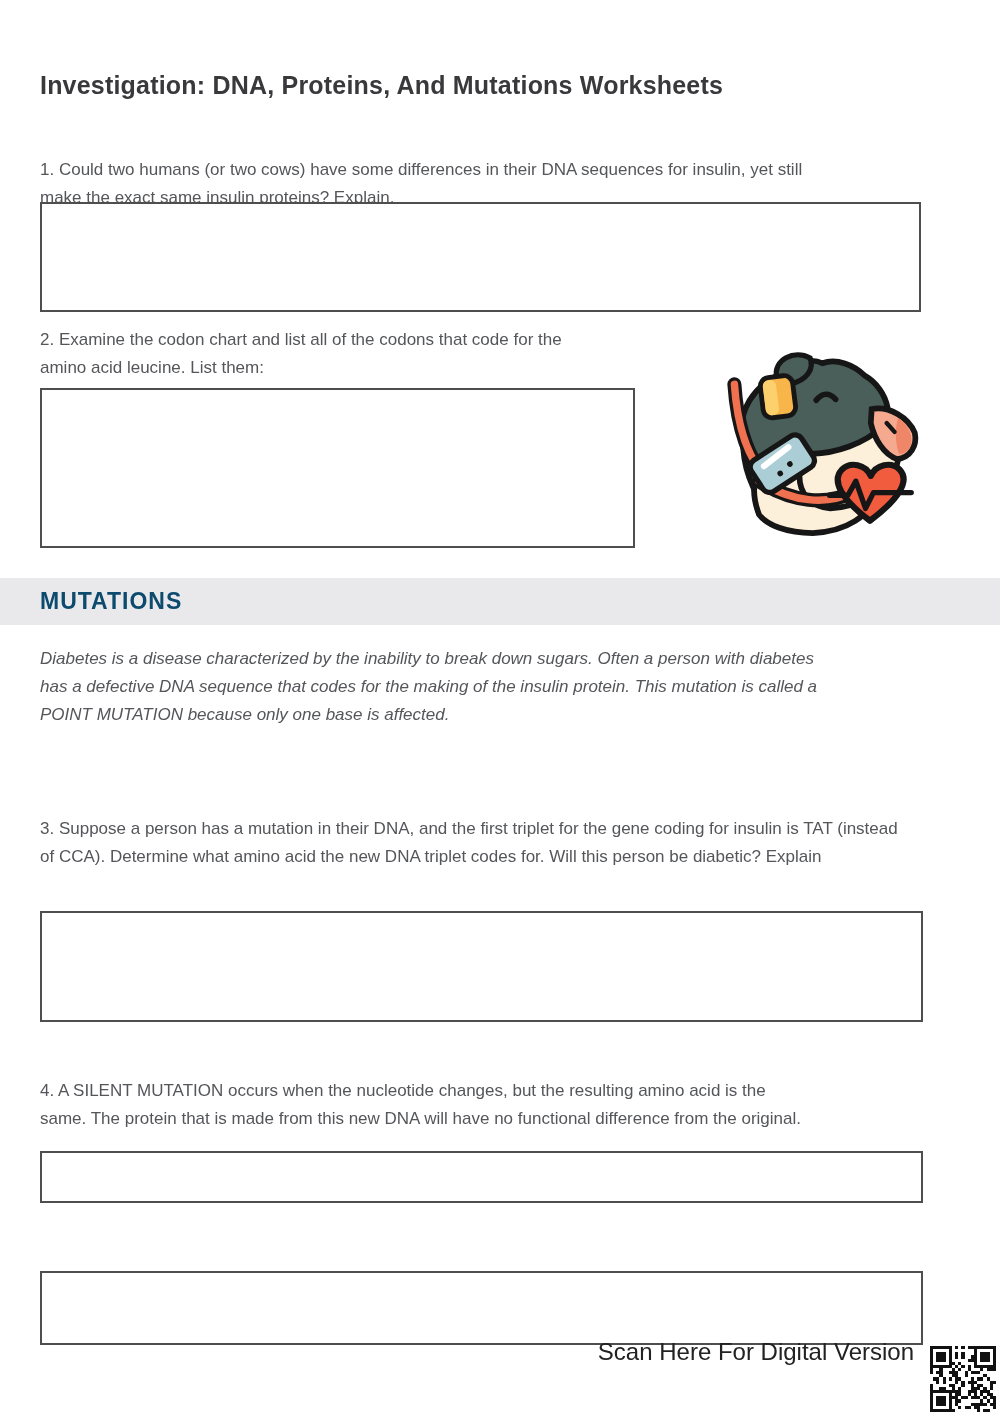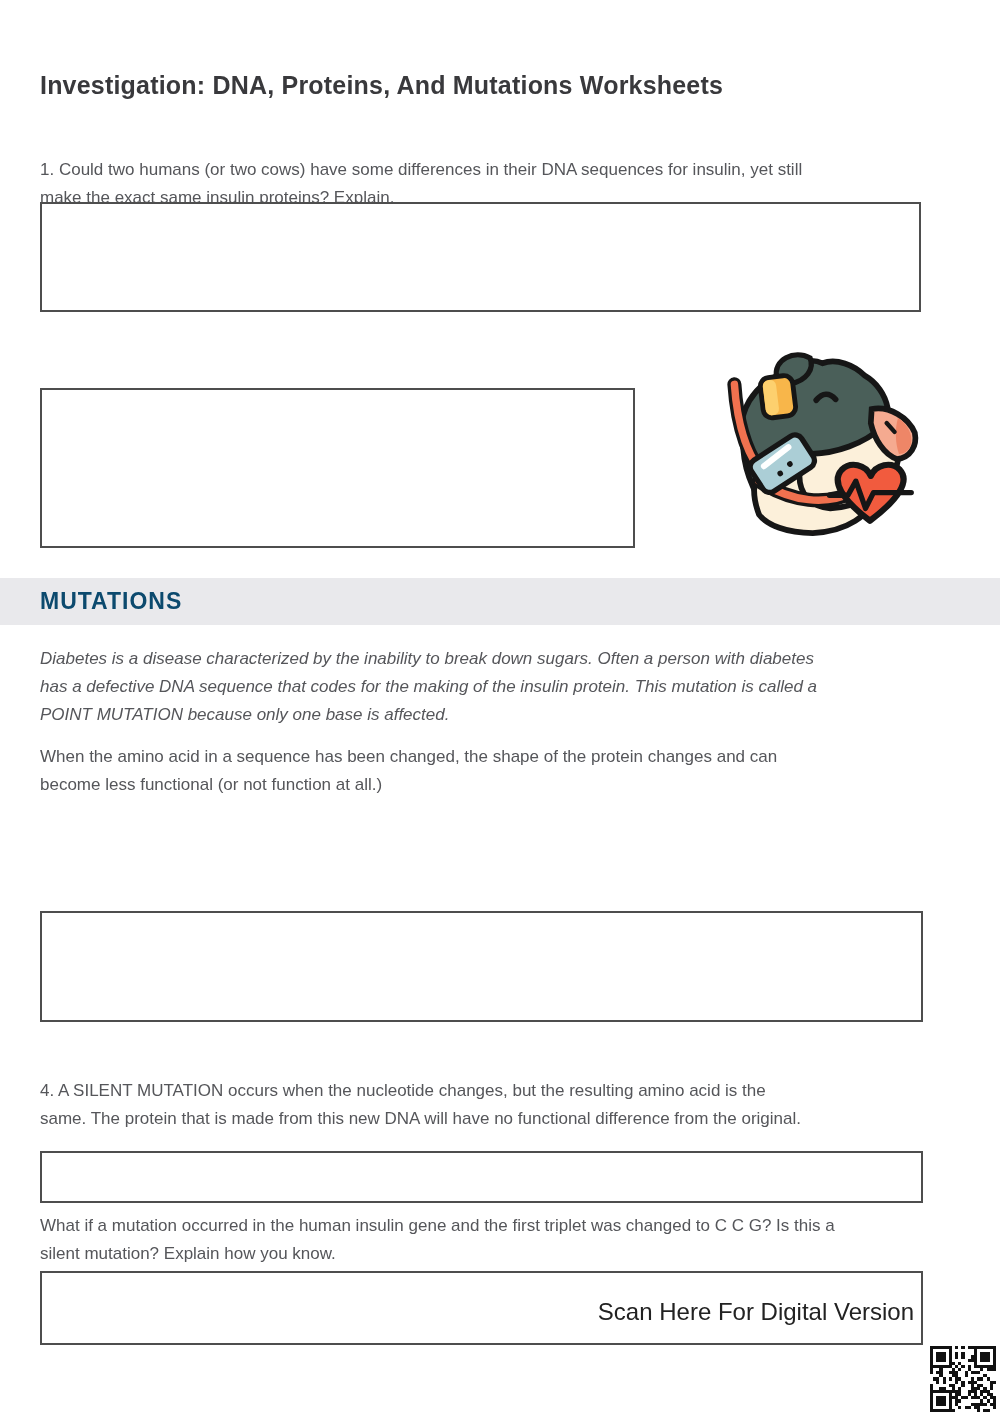--- a/index.html
+++ b/index.html
@@ -71,21 +71,21 @@
     left: 12px; top: 1424px;
     display: flex;
     align-items: center;
     gap: 6px;
   }
   .brand-text { font-size: 21px; font-weight: bold; letter-spacing: 0.2px; white-space: nowrap; }
   .brand-worksheet { color: #3b7de0; }
   .brand-zone { color: #f5a623; }
   .scan-text {
     position: absolute;
-    right: 86px; top: 1298px;
+    right: 86px; top: 1338px;
     font-size: 24px;
     color: #222222;
   }
   .qr-wrap {
     position: absolute;
     right: 0; bottom: 0;
     width: 74px; height: 70px;
     background: #ffffff;
     padding: 0;
   }
@@ -94,20 +94,21 @@
 </head>
 <body>
 
 <div class="page">
 
   <h1 class="page-title">Investigation: DNA, Proteins, And Mutations Worksheets</h1>
 
   <div class="qtext" id="q1">1. Could two humans (or two cows) have some differences in their DNA sequences for insulin, yet still make the exact same insulin proteins? Explain.</div>
   <div class="answer-box" id="box1"></div>
 
+  <div class="qtext" id="q2">2. Examine the codon chart and list all of the codons that code for the amino acid leucine. List them:</div>
   <div class="answer-box" id="box2"></div>
 
   <div class="cow-wrap">
     <svg viewBox="0 0 250 235" width="220" height="212" xmlns="http://www.w3.org/2000/svg">
 
       <path d="M58,200 C46,168 54,146 76,132 C102,116 138,112 166,124 C186,134 196,154 191,176 C185,201 158,219 119,221 C90,221 67,212 58,200 Z" fill="#fcf0da" stroke="#161616" stroke-width="6.5"></path>
 
       <path d="M118,128 C152,122 182,108 198,92 C214,102 221,124 214,146 C204,172 174,191 139,193 C116,191 103,175 104,154 C106,140 111,132 118,128 Z" fill="#fcf0da" stroke="#161616" stroke-width="6.5"></path>
 
       <path d="M40,125 C30,84 52,50 90,38 C100,26 118,22 130,28 C146,22 166,30 178,42 C192,50 201,64 204,78 C206,88 204,95 199,100 C176,120 146,130 118,131 C90,134 64,149 51,168 C44,153 41,139 40,125 Z" fill="#4a5f59" stroke="#161616" stroke-width="6.5"></path>
@@ -141,28 +142,27 @@
       <path d="M184,207 C152,183 140,162 152,149 C162,139 179,143 185,156 C191,143 208,139 218,149 C230,162 216,183 184,207 Z" fill="#f15b3e" stroke="#161616" stroke-width="7" stroke-linejoin="round"></path>
       <path d="M138,178 L159,178 L168,162 L179,193 L188,175 L231,175" fill="none" stroke="#161616" stroke-width="6" stroke-linecap="round" stroke-linejoin="round"></path>
     </svg>
   </div>
 
   <div class="section-band">
     <div class="section-heading">MUTATIONS</div>
   </div>
 
   <div class="ptext" id="para1">Diabetes is a disease characterized by the inability to break down sugars. Often a person with diabetes has a defective DNA sequence that codes for the making of the insulin protein. This mutation is called a POINT MUTATION because only one base is affected.</div>
-  <div class="ptext" id="para2">When the amino acid in a sequence has been changed, the shape of the protein changes and can become less functional (or not function at all.)</div>
 
+  <div class="qtext" id="q3">3. Suppose a person has a mutation in their DNA, and the first triplet for the gene coding for insulin is TAT (instead of CCA). Determine what amino acid the new DNA triplet codes for. Will this person be diabetic? Explain</div>
   <div class="answer-box" id="box3"></div>
 
   <div class="qtext" id="q4">4. A SILENT MUTATION occurs when the nucleotide changes, but the resulting amino acid is the same. The protein that is made from this new DNA will have no functional difference from the original.</div>
   <div class="answer-box" id="box4"></div>
 
-  <div class="qtext" id="q5">What if a mutation occurred in the human insulin gene and the first triplet was changed to C C G? Is this a silent mutation? Explain how you know.</div>
   <div class="answer-box" id="box5"></div>
 
   <div class="footer-logo">
     <svg width="50" height="48" viewBox="0 0 60 56" xmlns="http://www.w3.org/2000/svg">
       <path d="M7,9 L20,47 L31,19" fill="none" stroke="#3b7de0" stroke-width="11" stroke-linecap="round" stroke-linejoin="round"></path>
       <path d="M29,10 L38,37" fill="none" stroke="#e8504f" stroke-width="10" stroke-linecap="round"></path>
       <path d="M39,47 L53,8" fill="none" stroke="#f5b43c" stroke-width="11" stroke-linecap="round"></path>
     </svg>
     <div class="brand-text">
       <span class="brand-worksheet">WORKSHEET</span><span class="brand-zone">ZONE</span>

